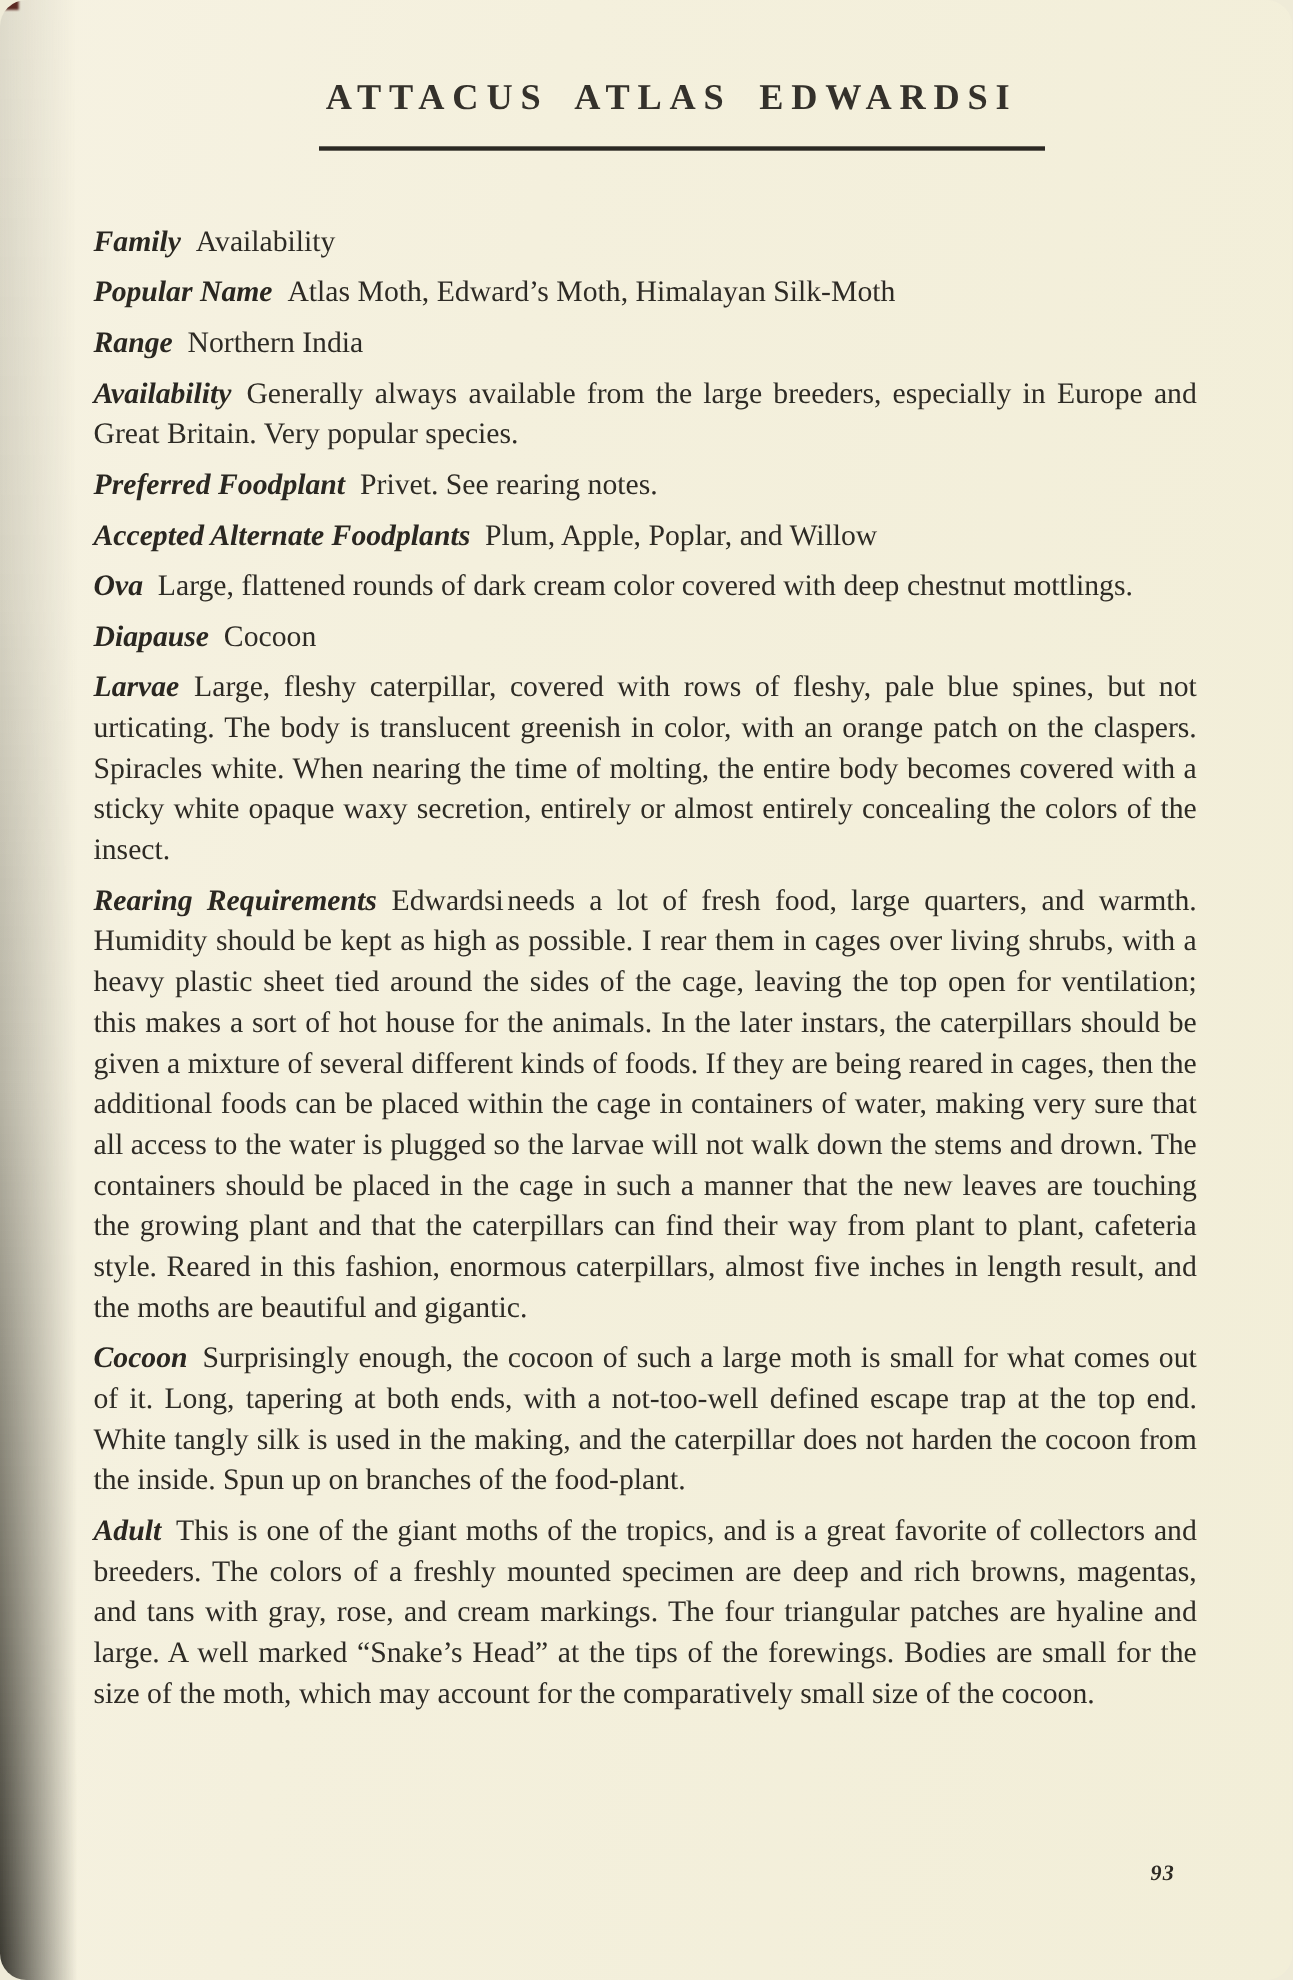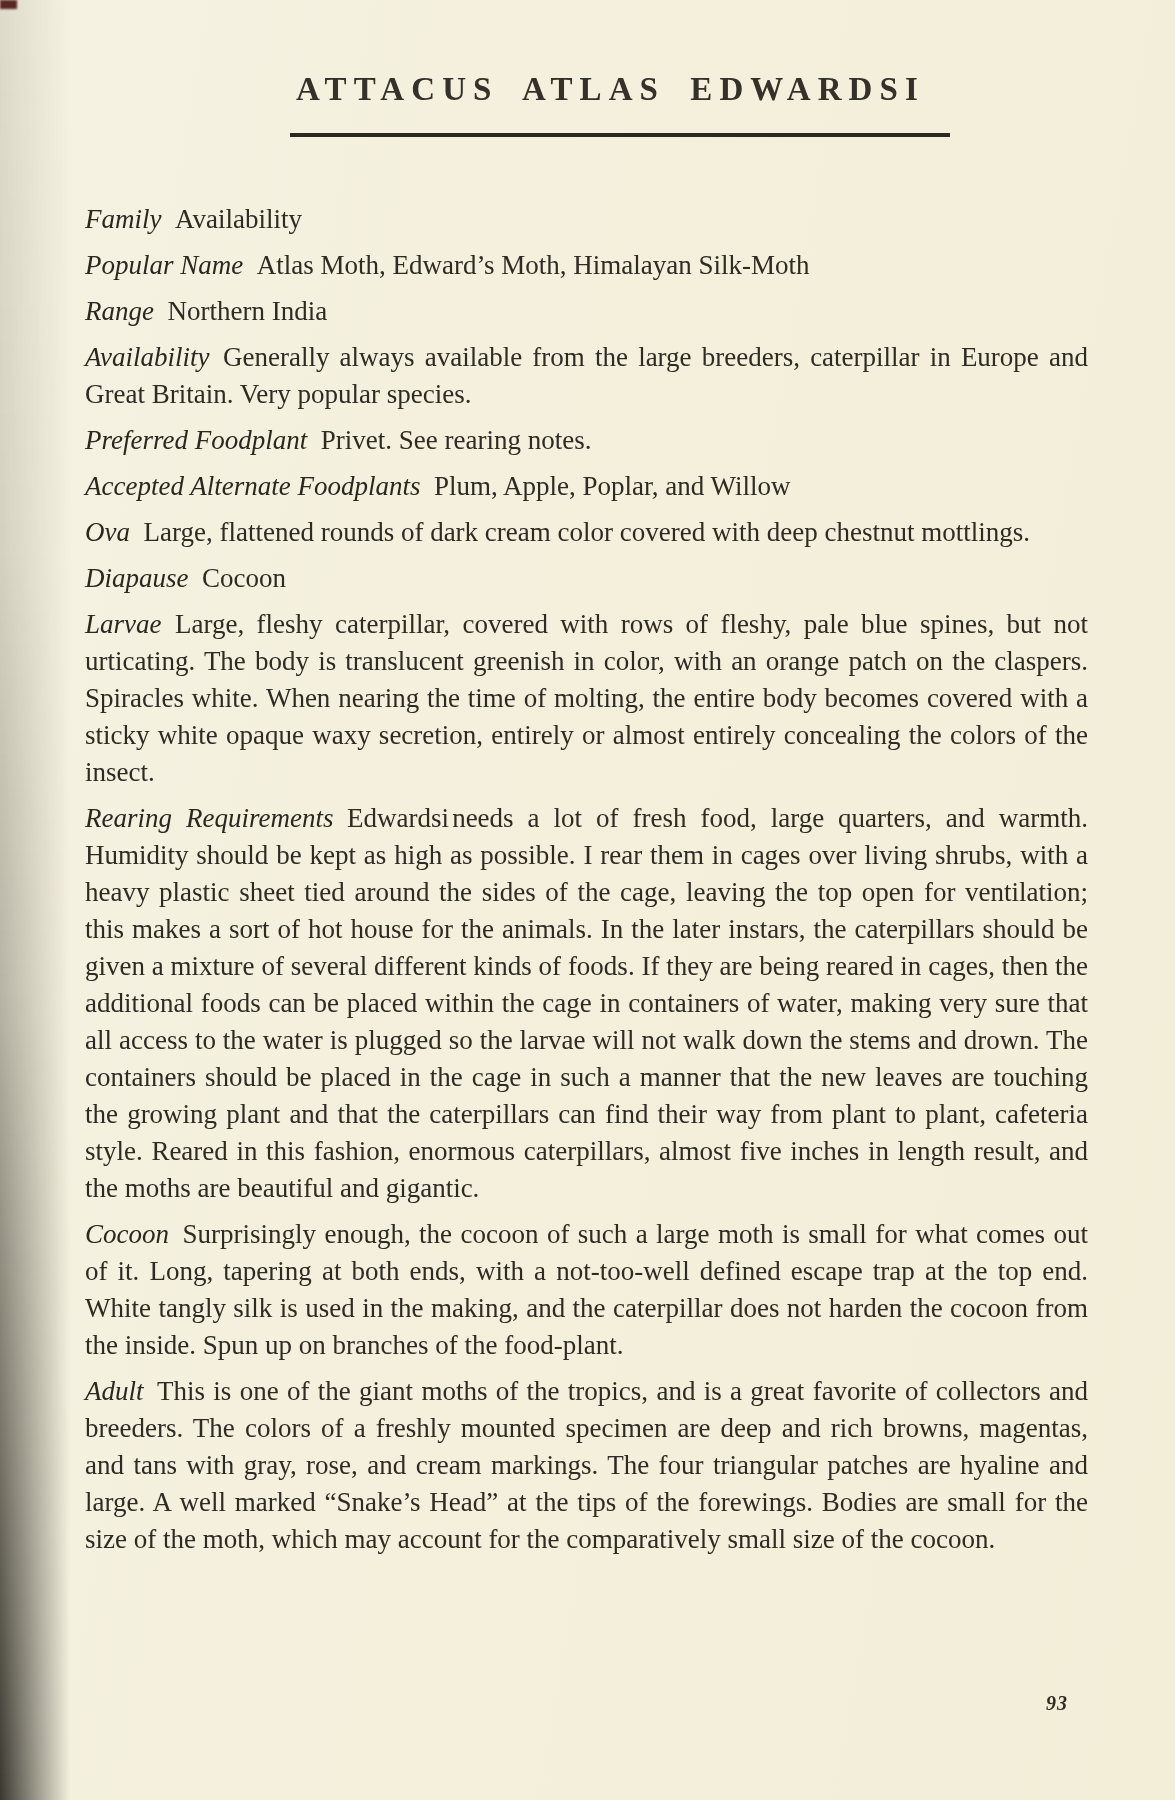--- a/index.html
+++ b/index.html
@@ -12,20 +12,21 @@
     position: relative;
     overflow: hidden;
     background: #efebd8;
     font-family: "Liberation Serif", "DejaVu Serif", serif;
   }
   .paper {
     position: absolute;
     inset: 0;
     background: linear-gradient(100deg, #f6f2e2 0%, #f4f0dd 35%, #f2eed8 100%);
     overflow: hidden;
+    border-radius: 24px;
   }
   
   .edge-shadow {
     position: absolute;
     top: 0;
     left: 0;
     width: 90px;
     height: 100%;
     background: linear-gradient(to bottom,
         rgba(128,126,111,0.20) 0%,
@@ -76,21 +77,21 @@
   .entries {
     margin-top: 64px;
     font-size: 27px;
     line-height: 37px;
   }
   .entry {
     margin: 0 0 9px 0;
     text-align: justify;
   }
   .entry-label {
-    font-weight: normal;
+    font-weight: bold;
     font-style: italic;
     margin-right: 0.50em;
     color: #2a2721;
   }
   .entry-lead {
     margin-right: 0.12em;
   }
   .entry-lead:empty { display: none; margin: 0; }
   .page-number {
     position: absolute;
@@ -118,21 +119,21 @@
       <p class="entry">
         <span class="entry-label">Family</span><span class="entry-text">Availability</span>
       </p>
       <p class="entry">
         <span class="entry-label">Popular Name</span><span class="entry-text">Atlas Moth, Edward’s Moth, Himalayan Silk-Moth</span>
       </p>
       <p class="entry">
         <span class="entry-label">Range</span><span class="entry-text">Northern India</span>
       </p>
       <p class="entry">
-        <span class="entry-label">Availability</span><span class="entry-text">Generally always available from the large breeders, caterpillar in Europe and Great Britain. Very popular species.</span>
+        <span class="entry-label">Availability</span><span class="entry-text">Generally always available from the large breeders, especially in Europe and Great Britain. Very popular species.</span>
       </p>
       <p class="entry">
         <span class="entry-label">Preferred Foodplant</span><span class="entry-text">Privet. See rearing notes.</span>
       </p>
       <p class="entry">
         <span class="entry-label">Accepted Alternate Foodplants</span><span class="entry-text">Plum, Apple, Poplar, and Willow</span>
       </p>
       <p class="entry">
         <span class="entry-label">Ova</span><span class="entry-text">Large, flattened rounds of dark cream color covered with deep chestnut mottlings.</span>
       </p>

